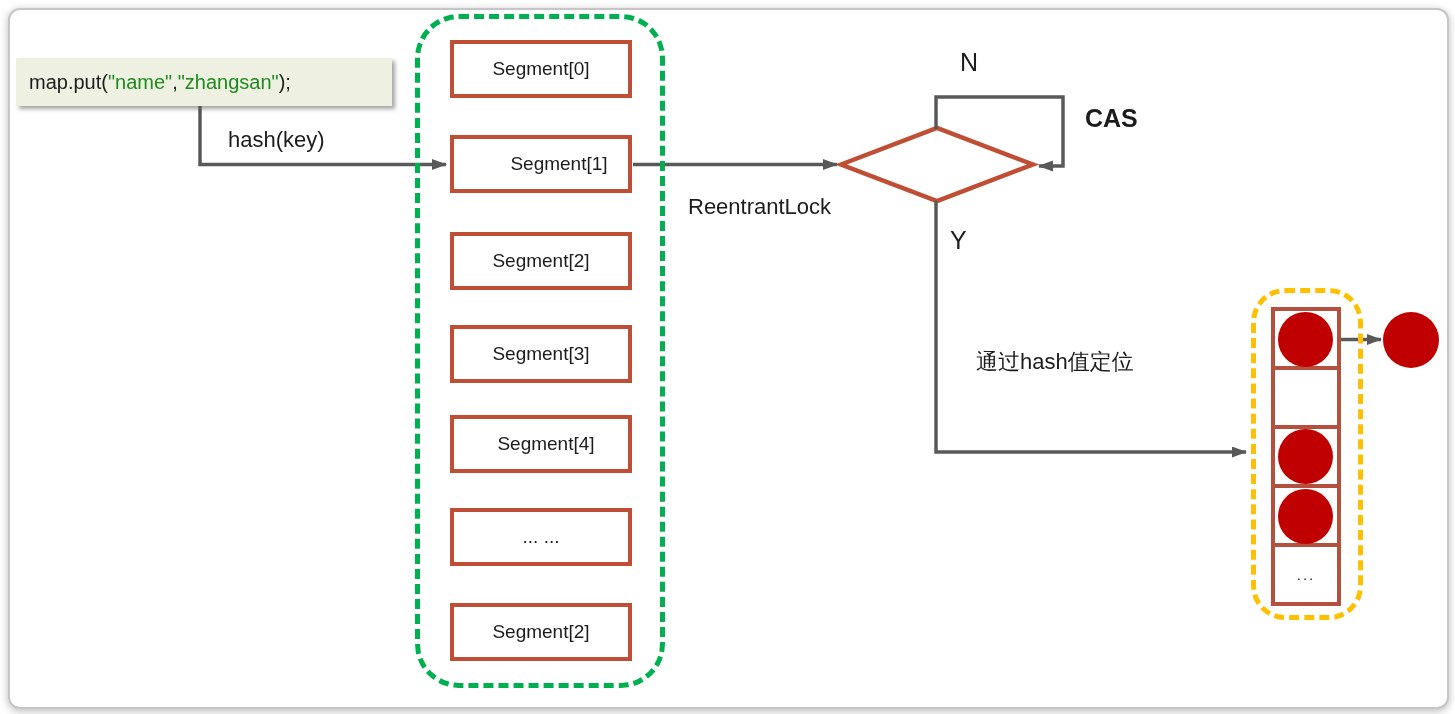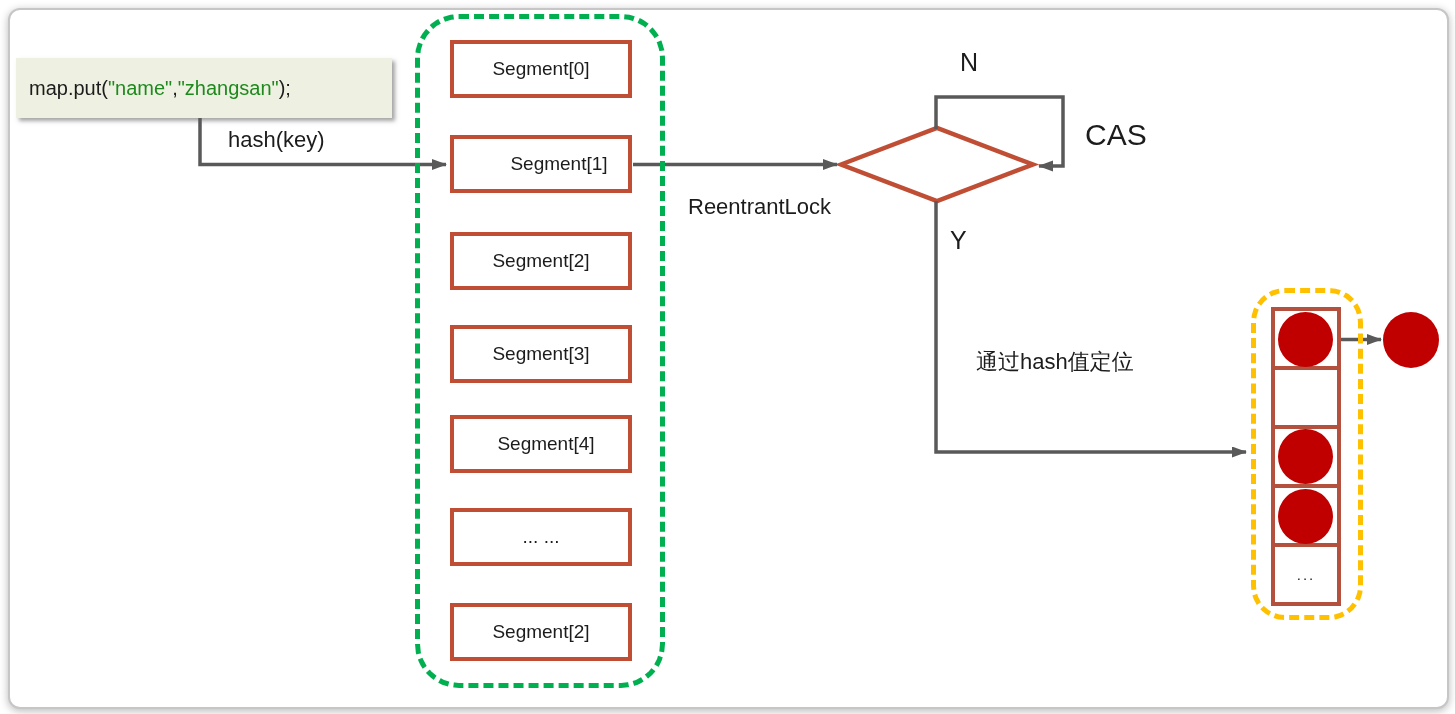--- a/index.html
+++ b/index.html
@@ -5,39 +5,39 @@
   html,body{margin:0;padding:0;background:#ffffff;}
   body{font-family:"Liberation Sans","DejaVu Sans",sans-serif;color:#1c1c1c;}
   .stage{position:relative;width:1455px;height:714px;overflow:hidden;background:#ffffff;}
   .panel{position:absolute;left:8px;top:8px;width:1437px;height:697px;
          background:#ffffff;border:2px solid #c6c6c6;border-radius:12px;
          box-shadow:0 2px 8px rgba(0,0,0,.28);}
   .abs{position:absolute;}
   svg.overlay{position:absolute;left:0;top:0;width:1455px;height:714px;pointer-events:none;}
 
   
-  .code-box{left:16px;top:58px;width:376px;height:60px;background:#eef1e1;
+  .code-box{left:16px;top:58px;width:376px;height:48px;background:#eef1e1;
             box-shadow:3px 3px 4px rgba(90,90,90,.55);
             display:flex;align-items:center;padding-left:13px;box-sizing:border-box;
             font-size:20px;white-space:pre;}
   .code-box .str{color:#1e8a1e;}
 
   
   .seg-container{left:415px;top:14px;width:250px;height:674px;box-sizing:border-box;
                  border:5px dashed #00b050;border-radius:44px;}
   .seg-box{left:450px;width:182px;height:58px;box-sizing:border-box;background:#fff;
            border:4px solid #bf4e35;display:flex;align-items:center;justify-content:center;
            font-size:19px;}
 
   
   .lbl{position:absolute;white-space:nowrap;}
   .lbl-hash{left:228px;top:127px;font-size:22px;}
   .lbl-reentrant{left:688px;top:194px;font-size:22px;}
   .lbl-n{left:960px;top:48px;font-size:25px;}
-  .lbl-cas{left:1085px;top:118px;font-size:30px;}
+  .lbl-cas{left:1085px;top:104px;font-size:25px;font-weight:bold;}
   .lbl-y{left:950px;top:226px;font-size:25px;}
   .lbl-locate1{left:976px;top:347px;font-size:22px;}
   .lbl-locate2{left:976px;top:393px;font-size:22px;}
 
   
   .diamond-text{left:842px;top:134px;width:190px;text-align:center;
                 font-size:17px;line-height:1.18;}
 
   
   .entry-container{left:1251px;top:288px;width:112px;height:332px;box-sizing:border-box;

